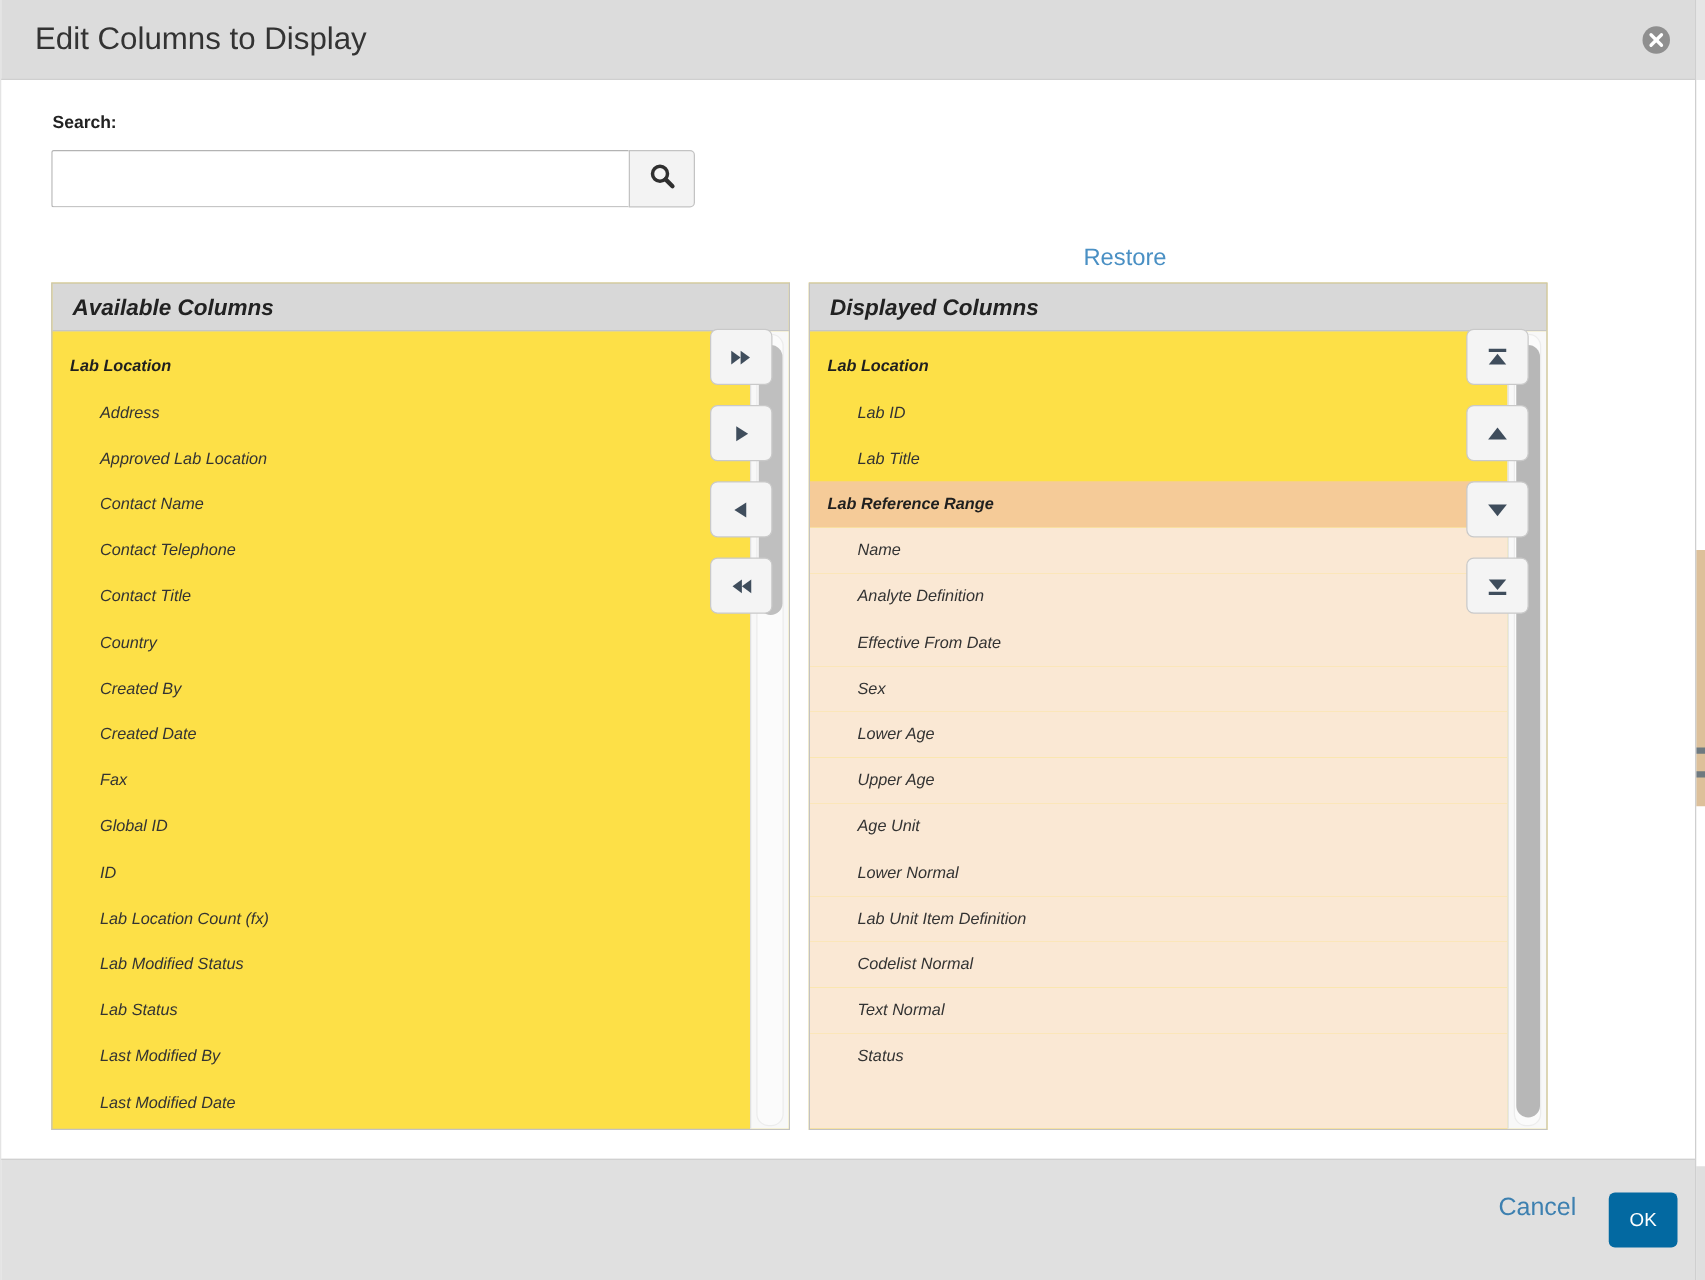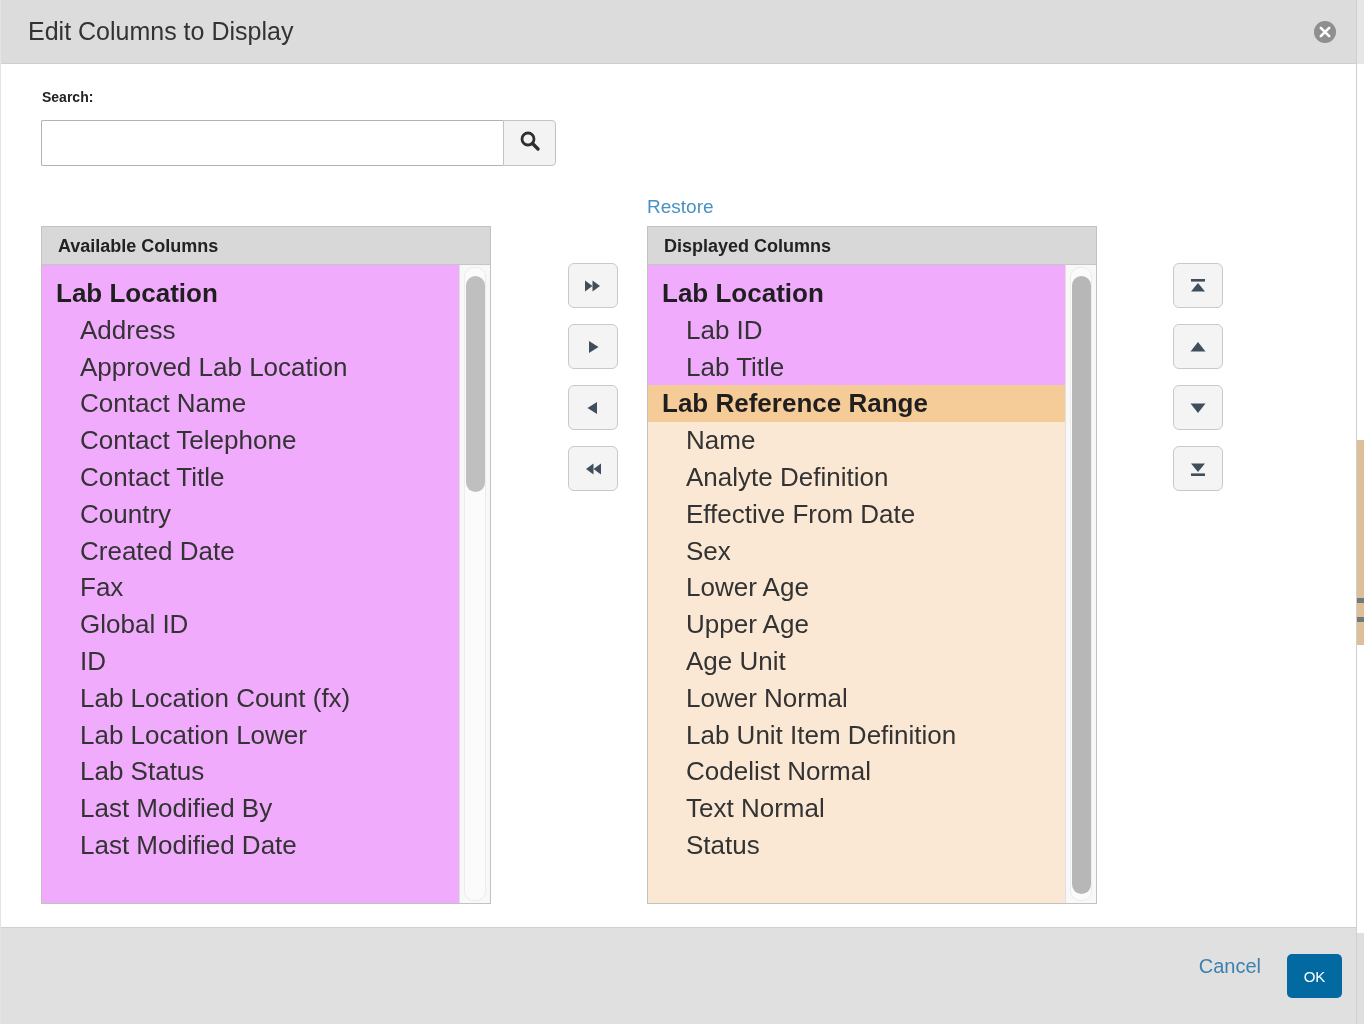--- a/index.html
+++ b/index.html
@@ -18,29 +18,29 @@
   .dlg-header { position:absolute; left:0; top:0; width:100%; height:64px; background:#dcdcdc; border-bottom:1px solid #cfcfcf; }
   .dlg-title { position:absolute; left:27px; top:0; line-height:63px; font-size:25px; color:#333333; }
   .close-btn { position:absolute; right:19px; top:20px; width:24px; height:24px; cursor:pointer; }
 
   
   .search-label { position:absolute; left:41px; top:89px; font-size:14px; font-weight:bold; color:#222222; }
   .search-wrap { position:absolute; left:40px; top:120px; height:46px; display:flex; }
   .search-input { width:462px; height:46px; border:1px solid #b3b3b3; border-right:none; border-radius:2px 0 0 2px; font-size:18px; padding:0 10px; color:#333; background:#ffffff; outline:none; }
   .search-btn { width:53px; height:46px; background:#f3f3f3; border:1px solid #c3c3c3; border-radius:0 4px 4px 0; display:flex; align-items:center; justify-content:center; cursor:pointer; }
 
-  .restore-link { position:absolute; top:196px; left:646px; width:506px; text-align:left; font-size:19px; color:#4a90c4; cursor:pointer; }
-
-  
-  .list-box { position:absolute; top:226px; width:450px; height:678px; border:1px solid #c2c2c2; background:#f0abfc; }
+  .restore-link { position:absolute; top:196px; left:646px; width:506px; text-align:center; font-size:19px; color:#4a90c4; cursor:pointer; }
+
+  
+  .list-box { position:absolute; top:226px; width:591px; height:678px; border:1px solid #c2c2c2; background:#fde047;font-style:italic; }
   .list-box.available { left:40px; }
   .list-box.displayed { left:646px; }
   .box-header { height:38px; background:#d8d8d8; border-bottom:1px solid #c6c6c6; font-size:18px; font-weight:bold; color:#222222; line-height:38px; padding:0 16px; }
   .box-body { position:absolute; left:0; top:38px; right:31px; bottom:0; overflow:hidden; padding-top:10px; display:flex; flex-direction:column; }
-  .row { height:36.8px; line-height:36.8px; font-size:26px; color:#333333; padding-left:38px; white-space:nowrap; cursor:default; flex:0 0 auto; }
+  .row { height:36.8px; line-height:36.8px; font-size:13px; color:#333333; padding-left:38px; white-space:nowrap; cursor:default; flex:0 0 auto; }
   .row.group { font-weight:bold; color:#1f1f1f; padding-left:14px; }
   .row.sel { background:#f5cb98; }
   .row.sel-child { background:#fae8d4; }
   .list-fill { flex:1 1 auto; }
   .list-fill.sel-child { background:#fae8d4; }
 
   
   .scroll-track { position:absolute; top:38px; right:0; bottom:0; width:31px; background:#f8f8f8; border-left:1px solid #e0e0e0; }
   .scroll-track .inner { position:absolute; left:4px; right:4px; top:2px; bottom:2px; background:#fbfbfb; border:1px solid #ececec; border-radius:10px; }
   .scroll-thumb { position:absolute; left:6px; width:19px; border-radius:10px; background:#bfbfbf; }
@@ -102,26 +102,27 @@
     <div class="list-box available">
       <div class="box-header">Available Columns</div>
       <div class="box-body" id="available-list">
           <div class="row group">Lab Location</div>
           <div class="row">Address</div>
           <div class="row">Approved Lab Location</div>
           <div class="row">Contact Name</div>
           <div class="row">Contact Telephone</div>
           <div class="row">Contact Title</div>
           <div class="row">Country</div>
+          <div class="row">Created By</div>
           <div class="row">Created Date</div>
           <div class="row">Fax</div>
           <div class="row">Global ID</div>
           <div class="row">ID</div>
           <div class="row">Lab Location Count (fx)</div>
-          <div class="row">Lab Location Lower</div>
+          <div class="row">Lab Modified Status</div>
           <div class="row">Lab Status</div>
           <div class="row">Last Modified By</div>
           <div class="row">Last Modified Date</div>
           <div class="list-fill"></div>
         </div>
       <div class="scroll-track">
         <div class="inner"></div>
         <div class="scroll-thumb" style="top:11px; height:216px;"></div>
       </div>
     </div>

